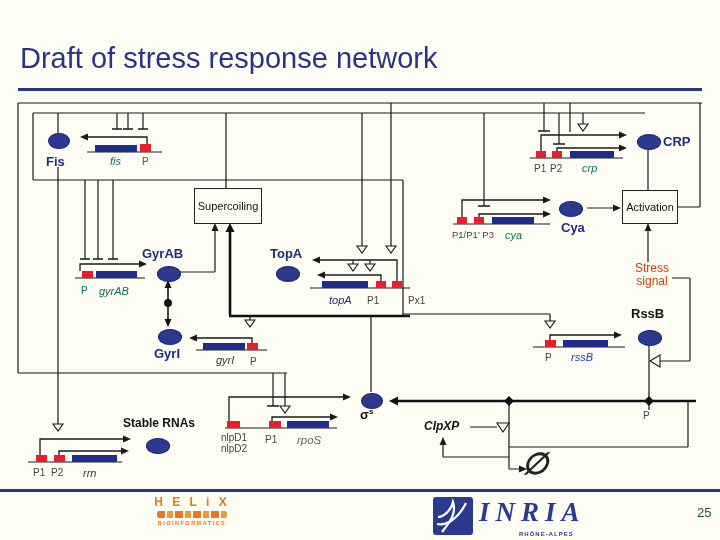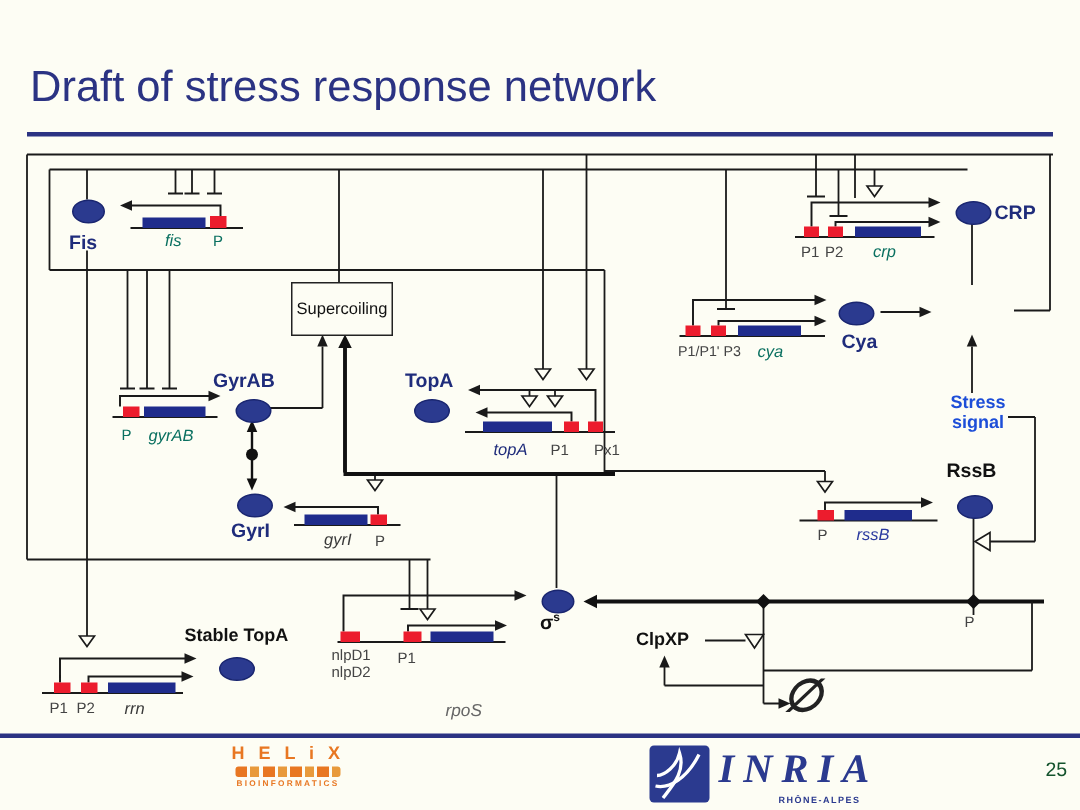--- a/index.html
+++ b/index.html
@@ -12,26 +12,26 @@
   svg.layer{position:absolute;left:0;top:0;}
   .ellipse{position:absolute;background:#2B3A8F;border:1px solid #1A2670;border-radius:50%;}
   .gene-bar{position:absolute;background:#1F2C8C;}
   .promoter{position:absolute;background:#EC1C2D;}
   .wbox{position:absolute;border:1.4px solid #222;background:#FDFDF4;display:flex;align-items:center;justify-content:center;font-size:11px;color:#111;}
   .prot{font-size:13px;font-weight:bold;color:#1F2C7B;}
   .prot-dark{font-size:13px;font-weight:bold;color:#111;}
   .gene{font-size:11px;font-style:italic;color:#0A7060;}
   .gene-navy{font-size:11px;font-style:italic;color:#1F2C7B;}
   .gene-blue{font-size:11px;font-style:italic;color:#2B3A9F;}
-  .gene-gray{font-size:11px;font-style:italic;color:#666;margin-top:34px;}
+  .gene-gray{font-size:11px;font-style:italic;color:#666;}
   .gene-dark{font-size:11px;font-style:italic;color:#3a3a3a;}
   .plabel{font-size:10px;color:#444;}
   .plabel-teal{font-size:10px;color:#0A7060;}
-  #stress-signal{left:624px;top:262px;width:56px;text-align:center;font-size:12px;font-weight:bold;color:#1d4ed8;line-height:13px;white-space:normal;}
-  #clpxp{left:424px;top:419px;font-size:12px;font-weight:bold;color:#111;}
+  #stress-signal{left:624px;top:262px;width:56px;text-align:center;font-size:12px;font-weight:normal;color:#c2410c;line-height:13px;white-space:normal;}
+  #clpxp{left:424px;top:419px;font-size:12px;font-weight:bold;font-style:italic;color:#111;}
   #empty-set{left:522px;top:446px;font-size:30px;font-weight:bold;font-style:italic;color:#222;}
   #sigma-s{left:360px;top:407px;font-size:13px;font-weight:bold;color:#111;}
   #sigma-s sup{font-size:8px;}
   #citation{left:281px;top:461px;font-size:14.5px;color:#555;}
   #citation .it{font-style:italic;}
   #page-number{left:697px;top:505px;font-size:13px;color:#14532d;}
   
   #helix{left:152px;top:495px;width:80px;text-align:center;}
   #helix-name{font-size:12px;font-weight:bold;color:#E87722;letter-spacing:3px;}
   #helix-bar{margin:2px auto 0;width:70px;height:7px;border-radius:2px;
@@ -148,20 +148,23 @@
       <polygon points="649,396 654,401 649,406 644,401" fill="#111"></polygon>
     </g>
   </svg>
 
   <div class="abs" id="title">Draft of stress response network</div>
   <div class="abs" id="title-rule"></div>
 
   <div class="wbox" style="left:194px;top:188px;width:66px;height:34px;text-align:center;">
     <span>Supercoiling</span>
   </div>
+  <div class="wbox" style="left:622px;top:190px;width:54px;height:32px;">
+    <span>Activation</span>
+  </div>
 
   <div class="ellipse" style="left:48px;top:133px;width:20px;height:14px;"></div>
   <div class="ellipse" style="left:637px;top:134px;width:22px;height:14px;"></div>
   <div class="ellipse" style="left:559px;top:201px;width:22px;height:14px;"></div>
   <div class="ellipse" style="left:157px;top:266px;width:22px;height:14px;"></div>
   <div class="ellipse" style="left:276px;top:266px;width:22px;height:14px;"></div>
   <div class="ellipse" style="left:158px;top:329px;width:22px;height:14px;"></div>
   <div class="ellipse" style="left:638px;top:330px;width:22px;height:14px;"></div>
   <div class="ellipse" style="left:361px;top:393px;width:20px;height:14px;"></div>
   <div class="ellipse" style="left:146px;top:438px;width:22px;height:14px;"></div>
@@ -192,21 +195,21 @@
   <div class="abs prot" style="left:142px;top:246px;">GyrAB</div>
   <div class="abs plabel-teal" style="left:81px;top:285px;">P</div>
   <div class="abs gene" style="left:99px;top:285px;">gyrAB</div>
 
   <div class="abs prot" style="left:270px;top:246px;">TopA</div>
   <div class="gene-bar" style="left:322px;top:281px;width:46px;height:7px;"></div>
   <div class="promoter" style="left:376px;top:281px;width:10px;height:7px;"></div>
   <div class="promoter" style="left:392px;top:281px;width:10px;height:7px;"></div>
   <div class="abs gene-navy" style="left:329px;top:294px;">topA</div>
   <div class="abs plabel" style="left:367px;top:295px;">P1</div>
-  <div class="abs plabel" style="left:396px;top:295px;">Px1</div>
+  <div class="abs plabel" style="left:408px;top:295px;">Px1</div>
 
   <div class="abs prot" style="left:154px;top:346px;">GyrI</div>
   <div class="gene-bar" style="left:203px;top:343px;width:42px;height:7px;"></div>
   <div class="promoter" style="left:247px;top:343px;width:11px;height:7px;"></div>
   <div class="abs gene-dark" style="left:216px;top:354px;">gyrI</div>
   <div class="abs plabel" style="left:250px;top:356px;">P</div>
 
   <div class="abs" id="stress-signal">Stress signal</div>
   <div class="abs prot-dark" style="left:631px;top:306px;">RssB</div>
   <div class="promoter" style="left:545px;top:340px;width:11px;height:7px;"></div>
@@ -216,21 +219,21 @@
 
   <div class="promoter" style="left:227px;top:421px;width:13px;height:7px;"></div>
   <div class="promoter" style="left:269px;top:421px;width:12px;height:7px;"></div>
   <div class="gene-bar" style="left:287px;top:421px;width:42px;height:7px;"></div>
   <div class="abs plabel" style="left:221px;top:432px;">nlpD1</div>
   <div class="abs plabel" style="left:221px;top:443px;">nlpD2</div>
   <div class="abs plabel" style="left:265px;top:434px;">P1</div>
   <div class="abs gene-gray" style="left:297px;top:434px;font-size:11.5px;">rpoS</div>
   <div class="abs" id="sigma-s"><span>σ</span><sup>s</sup></div>
 
-  <div class="abs prot-dark" style="left:123px;top:416px;font-size:12px;">Stable TopA</div>
+  <div class="abs prot-dark" style="left:123px;top:416px;font-size:12px;">Stable RNAs</div>
   <div class="promoter" style="left:36px;top:455px;width:11px;height:7px;"></div>
   <div class="promoter" style="left:54px;top:455px;width:11px;height:7px;"></div>
   <div class="gene-bar" style="left:72px;top:455px;width:45px;height:7px;"></div>
   <div class="abs plabel" style="left:33px;top:467px;">P1</div>
   <div class="abs plabel" style="left:51px;top:467px;">P2</div>
   <div class="abs gene-dark" style="left:83px;top:467px;">rrn</div>
 
   <div class="abs" id="clpxp">ClpXP</div>
   <div class="abs" id="empty-set">∅</div>
   <div class="abs plabel" style="left:643px;top:410px;">P</div>

